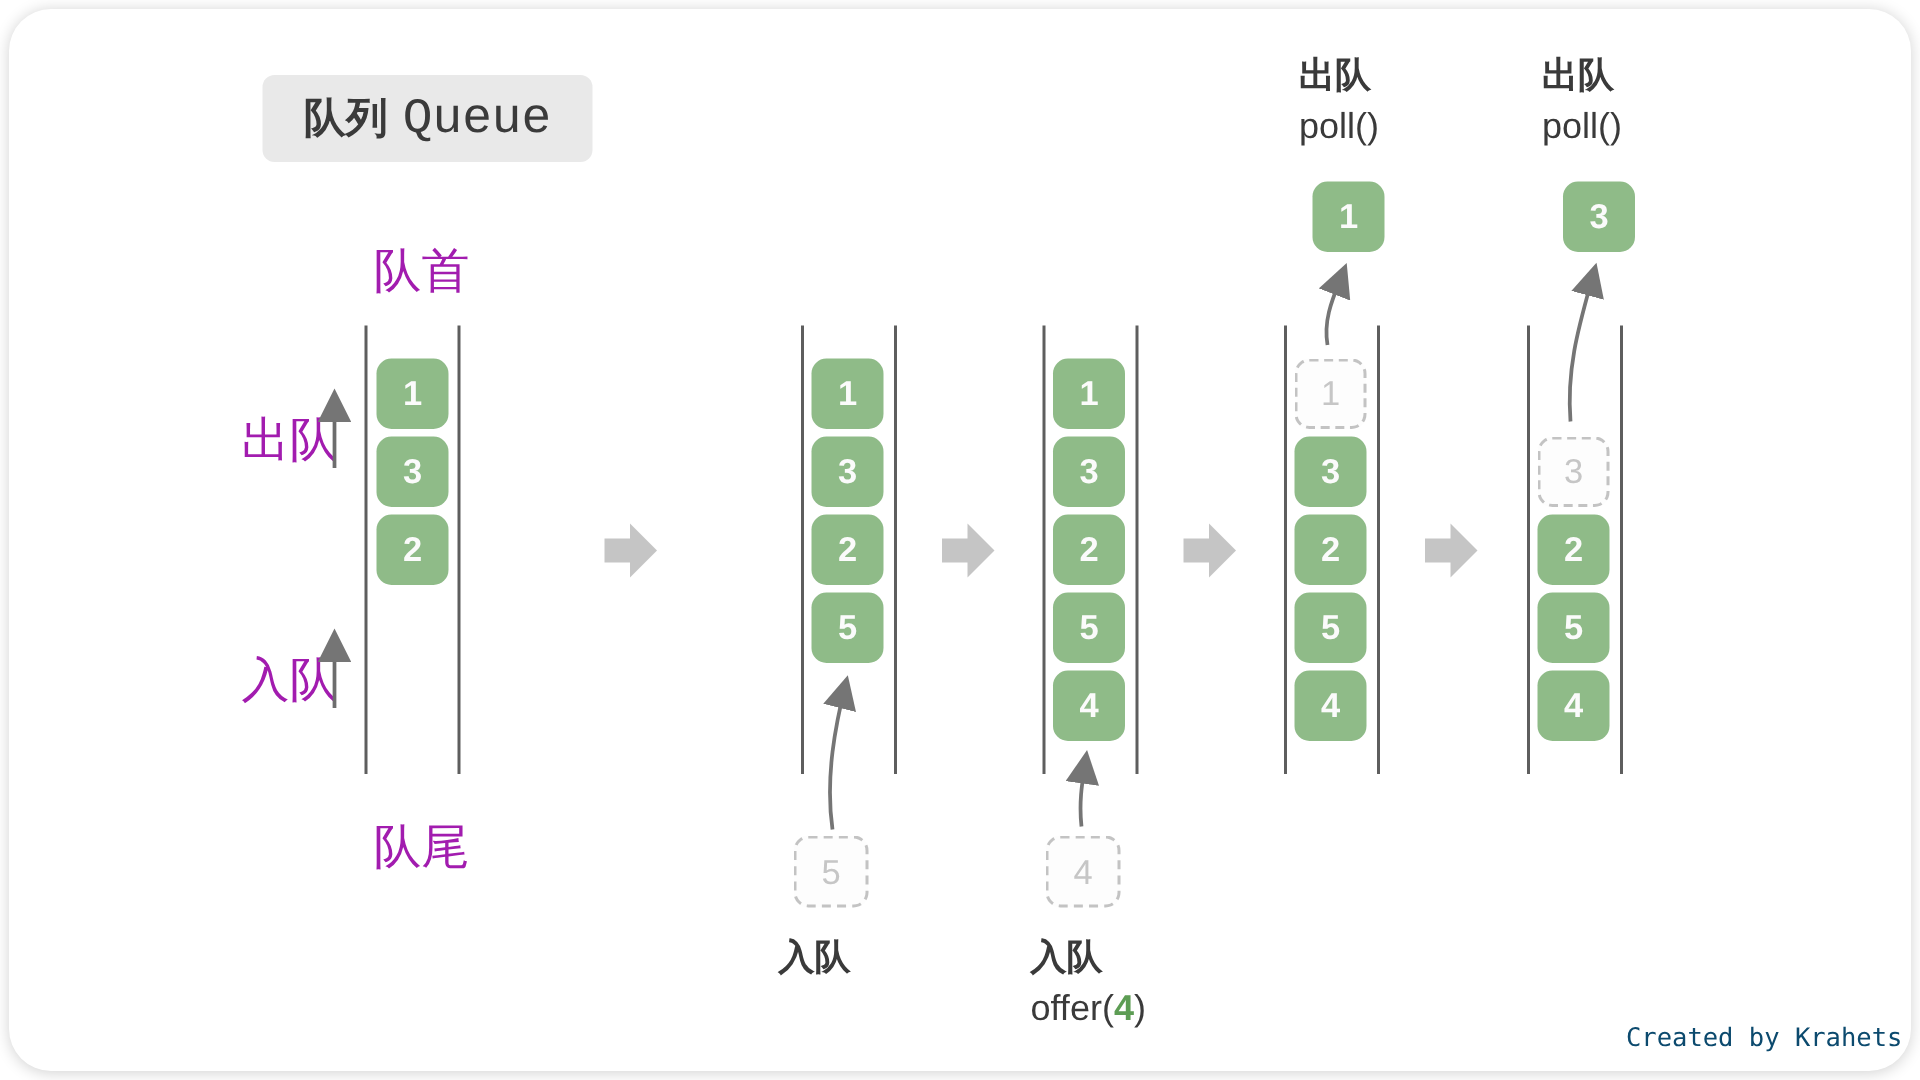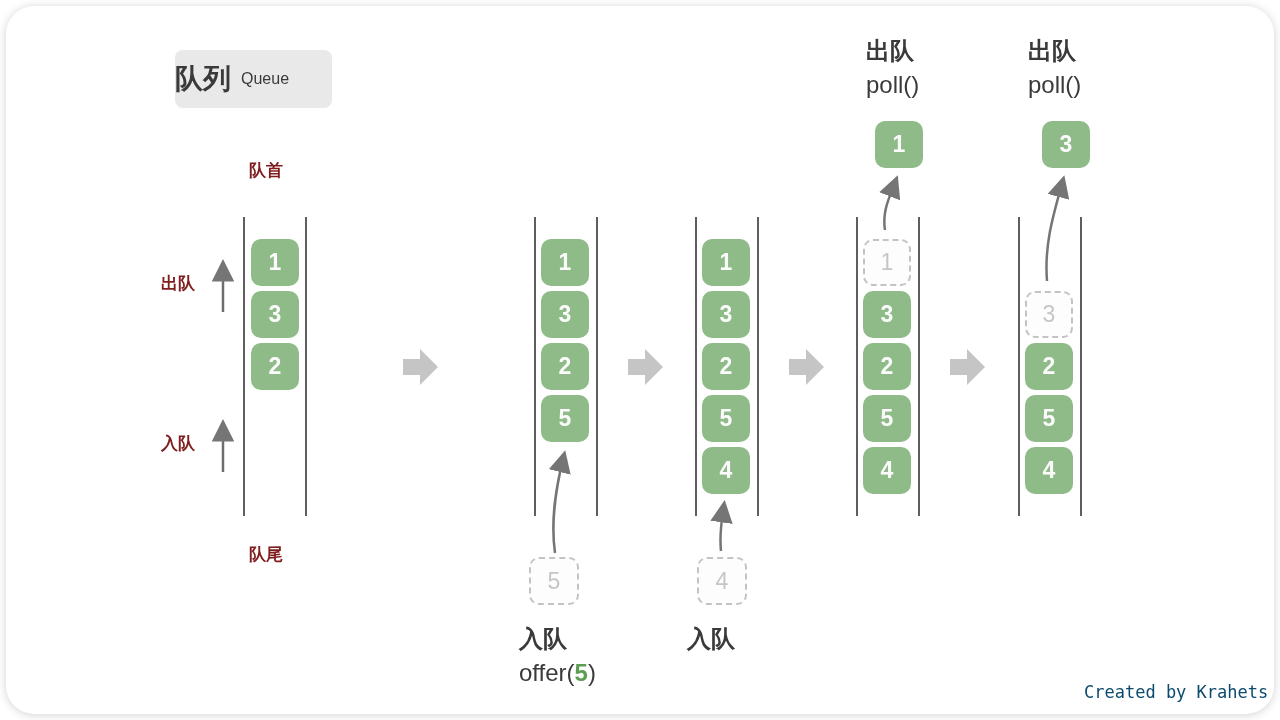--- a/index.html
+++ b/index.html
@@ -4,28 +4,28 @@
 <style>
   * { margin:0; padding:0; box-sizing:border-box; }
   html,body { width:1280px; height:720px; background:#ffffff; overflow:hidden;
               font-family:"Liberation Sans", sans-serif; }
   .canvas { position:relative; width:1280px; height:720px; }
   .card { position:absolute; left:6px; top:6px; width:1268px; height:708px;
           background:#ffffff; border-radius:28px;
           box-shadow:0 1px 10px rgba(0,0,0,0.18); }
 
   
-  .title-badge { position:absolute; left:169px; top:44px; width:157px; height:58px;
+  .title-badge { position:absolute; left:169px; top:44px; width:220px; height:58px;
                  background:#e9e9e9; border-radius:8px; display:flex;
-                 align-items:center; gap:10px; }
+                 align-items:center; justify-content:center; gap:10px; }
   .title-zh { font-size:28px; font-weight:700; color:#3a3a3a; }
-  .title-en { font-family:Liberation Sans, sans-serif; font-size:16px; color:#3a3a3a; }
+  .title-en { font-family:Liberation Mono, monospace; font-size:33px; color:#3a3a3a; }
 
   
-  .cjk { position:absolute; font-size:17px; font-weight:700; color:#7f1d1d; white-space:nowrap; }
+  .cjk { position:absolute; font-size:32px; font-weight:400; color:#a21caf; white-space:nowrap; }
 
   
   .wall { position:absolute; top:211px; width:1.5px; height:299px; background:#5e5e5e; }
 
   
   .cell { position:absolute; width:48px; height:47px; background:#8fbb88;
           border-radius:10px; display:flex; align-items:center; justify-content:center;
           color:#fbfbfb; font-size:23px; font-weight:700; }
   .ghost { position:absolute; width:48px; height:47px; background:#fdfdfd;
            border:2px dashed #c3c3c3; border-radius:10px; display:flex;
@@ -94,35 +94,35 @@
     <div>
       <div class="wall" style="left:528px;"></div>
       <div class="wall" style="left:590px;"></div>
       <div class="cell" style="left:535px; top:233px;">1</div>
       <div class="cell" style="left:535px; top:285px;">3</div>
       <div class="cell" style="left:535px; top:337px;">2</div>
       <div class="cell" style="left:535px; top:389px;">5</div>
       <div class="ghost pending" style="left:523px; top:551px;">5</div>
       <div class="opblock" style="left:513px; top:616px;">
         <span class="zh">入队</span>
-        <span class="code"><span>offer(</span><span class="arg">5</span><span>)</span></span>
       </div>
     </div>
 
     <div>
       <div class="wall" style="left:689px;"></div>
       <div class="wall" style="left:751px;"></div>
       <div class="cell" style="left:696px; top:233px;">1</div>
       <div class="cell" style="left:696px; top:285px;">3</div>
       <div class="cell" style="left:696px; top:337px;">2</div>
       <div class="cell" style="left:696px; top:389px;">5</div>
       <div class="cell" style="left:696px; top:441px;">4</div>
       <div class="ghost pending" style="left:691px; top:551px;">4</div>
       <div class="opblock" style="left:681px; top:616px;">
         <span class="zh">入队</span>
+        <span class="code"><span>offer(</span><span class="arg">4</span><span>)</span></span>
       </div>
     </div>
 
     <div>
       <div class="wall" style="left:850px;"></div>
       <div class="wall" style="left:912px;"></div>
       <div class="ghost" style="left:857px; top:233px;">1</div>
       <div class="cell" style="left:857px; top:285px;">3</div>
       <div class="cell" style="left:857px; top:337px;">2</div>
       <div class="cell" style="left:857px; top:389px;">5</div>

